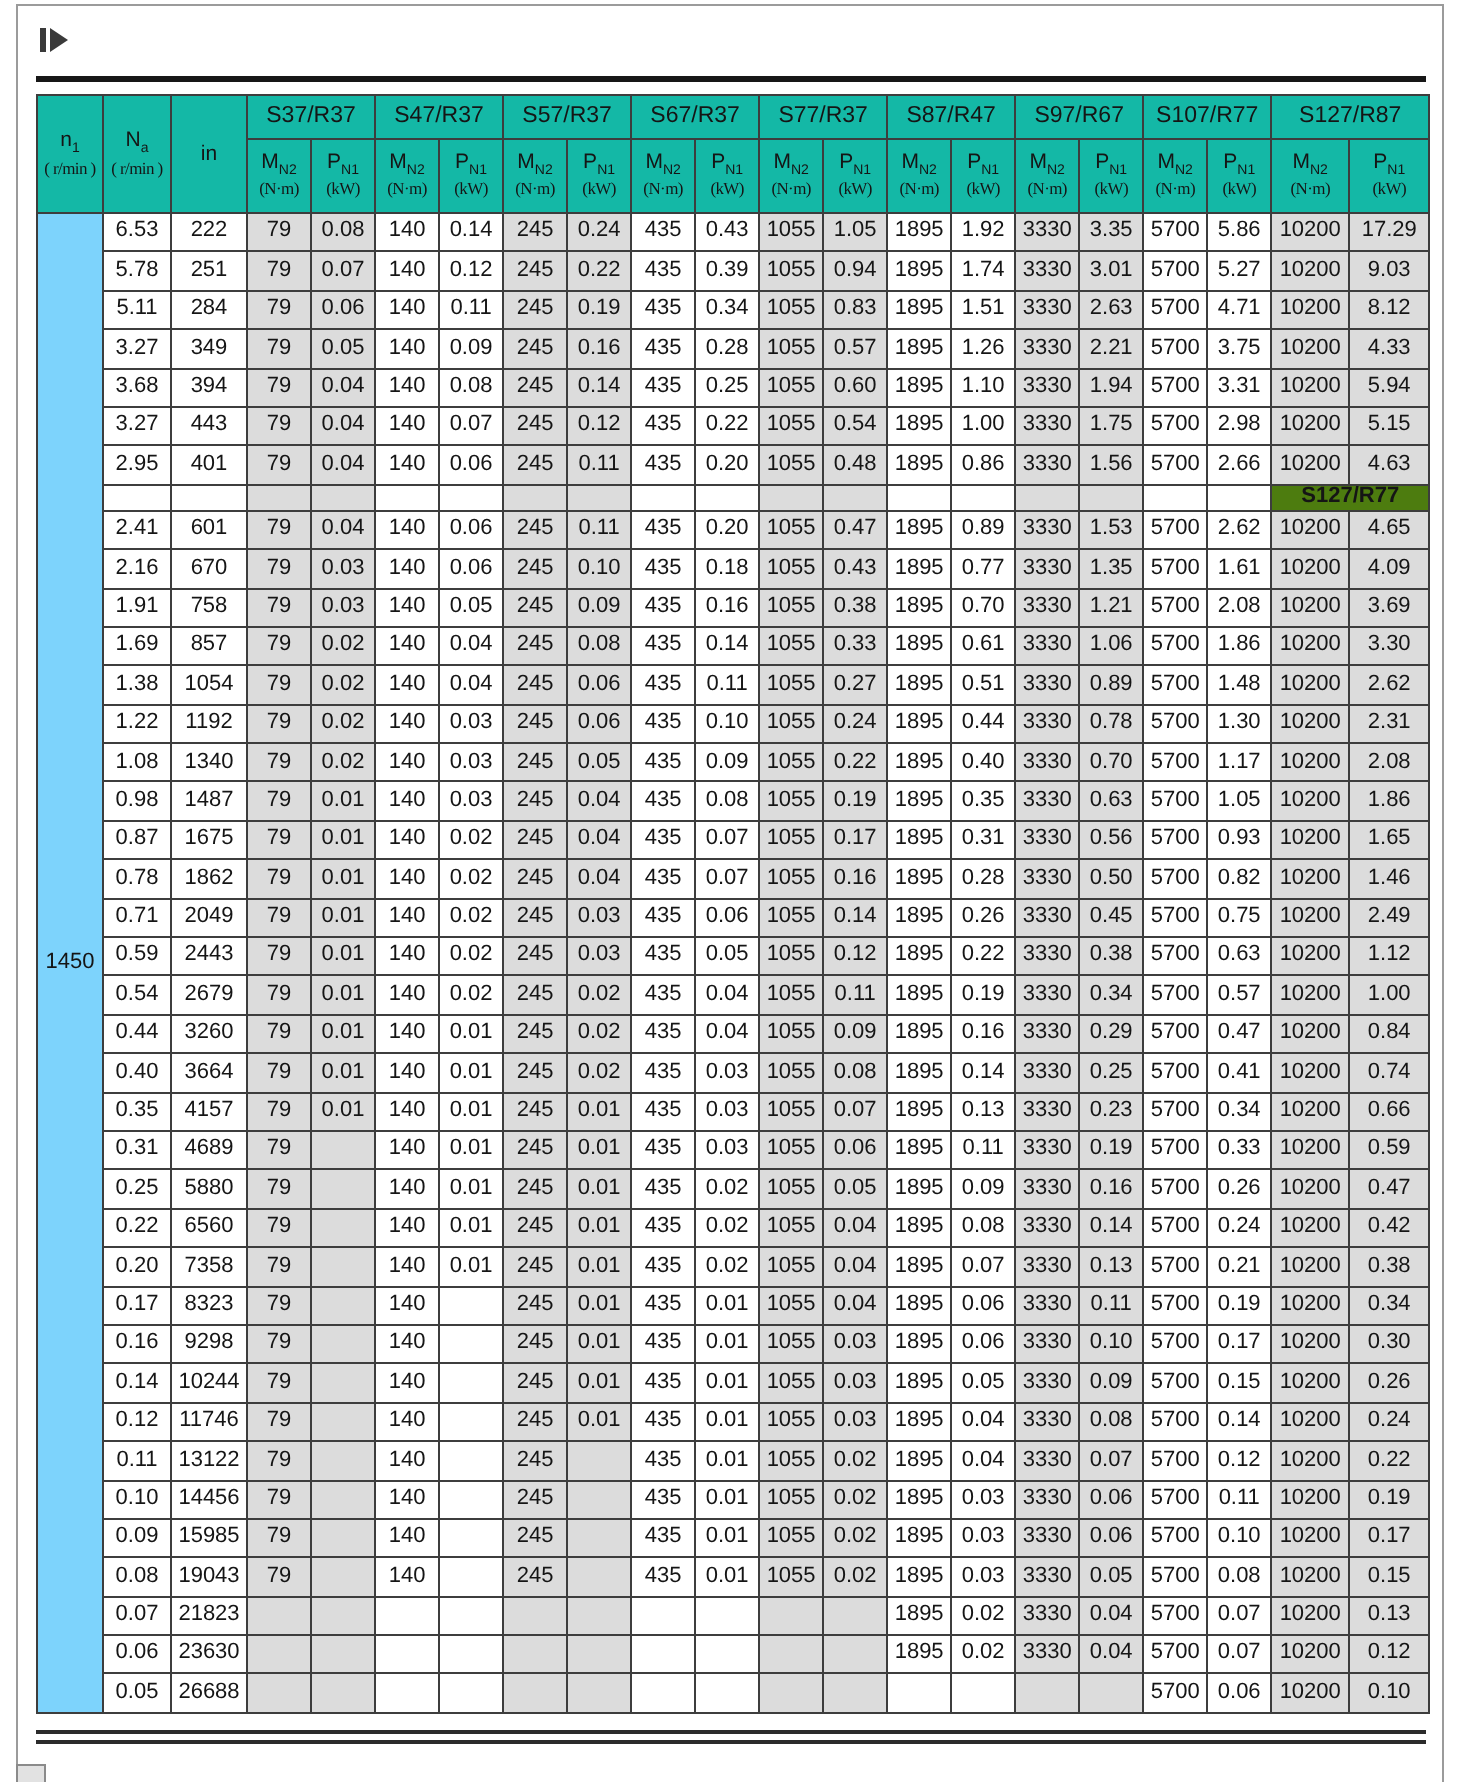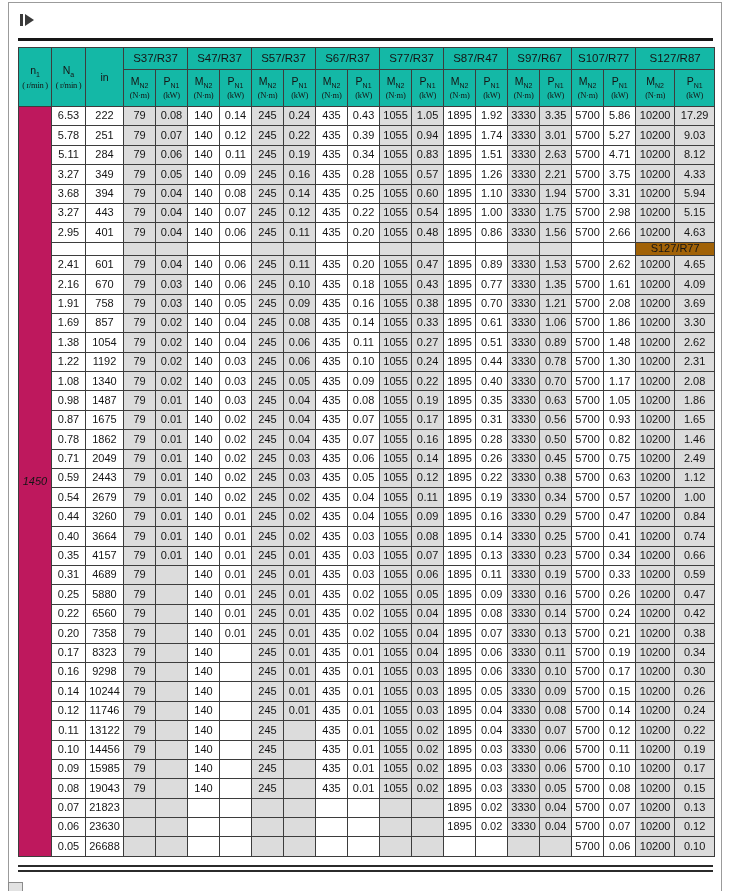--- a/index.html
+++ b/index.html
@@ -36,22 +36,22 @@
   }
   table.cap thead th{background:#14b8a6;font-weight:normal;}
   tr.group-head th{height:21px;font-size:11.5px;}
   th.subhead{height:36px;}
   th.corner .sym, th.subhead .sym{font-size:10.5px;}
   th.corner sub, th.subhead sub{font-size:7px;}
   th.corner .unit, th.subhead .unit{font-size:8.5px;letter-spacing:-0.3px;font-family:Liberation Serif, serif;}
   tbody td{height:18.4px;background:#ffffff;}
   tbody td.shade{background:#dcdcdc;}
   tr.sep-row td{height:12px;}
-  td.sep-label{font-size:11px;background:#a16207;}
-  td.n1-cell{background:#be185d;font-size:11px;font-style:italic;}
+  td.sep-label{font-size:11px;background:#4d7c0f;font-weight:bold;}
+  td.n1-cell{background:#7dd3fc;font-size:11px;}
 </style>
 </head>
 <body>
 
 <div class="page-frame"></div>
 
 <div class="title-bar">
   <span class="title-icon">
     <svg width="15" height="14" viewBox="0 0 15 14">
       <rect x="0" y="1" width="3" height="12" fill="#3a3a3a"></rect>

